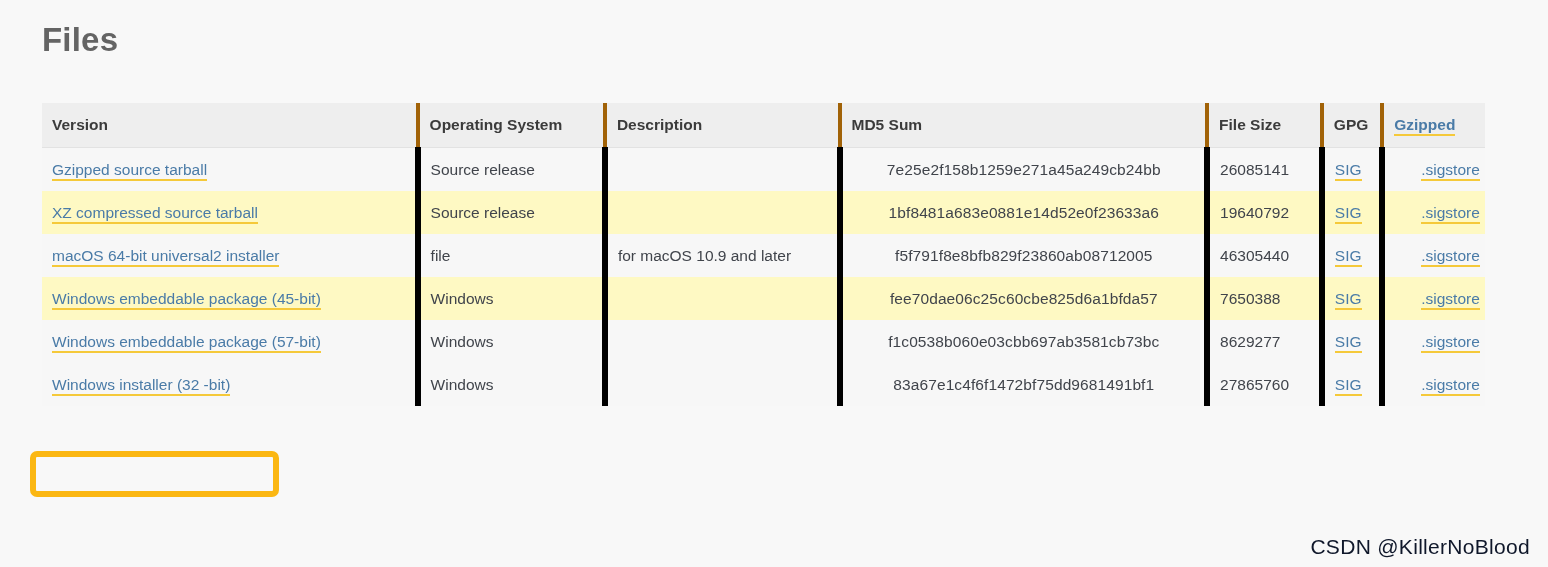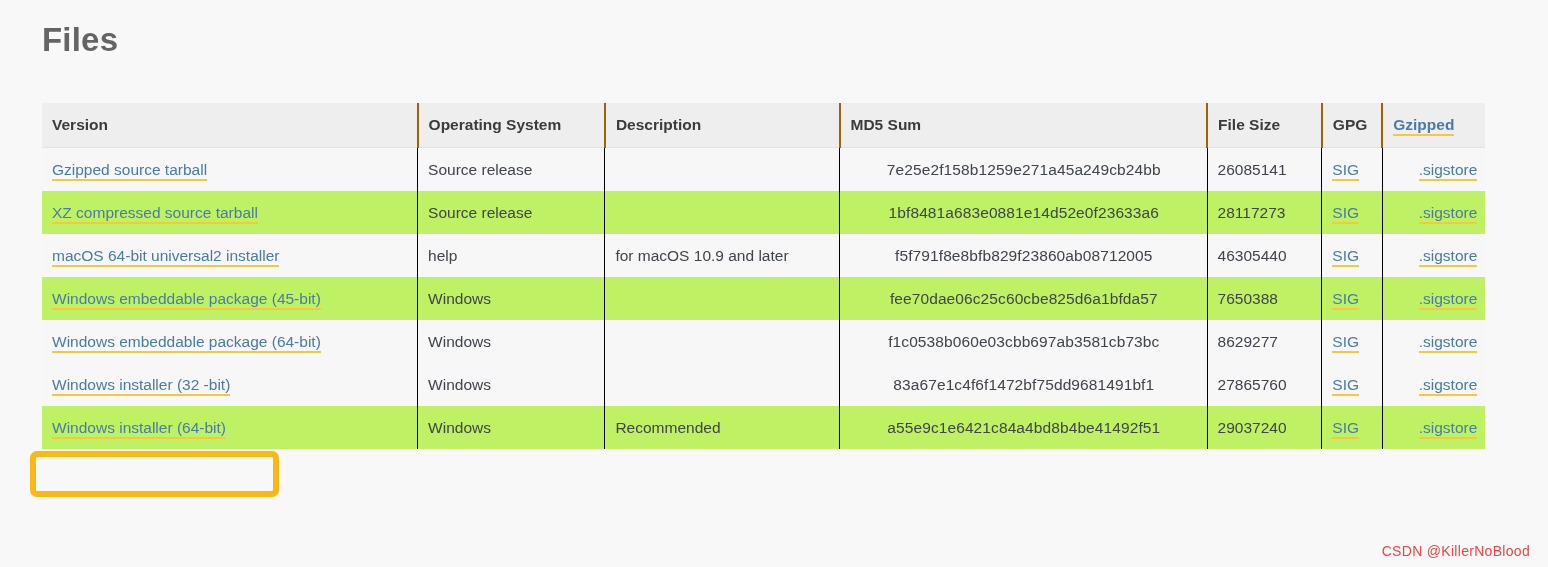--- a/index.html
+++ b/index.html
@@ -58,43 +58,43 @@
   table.files-table col.c-gpg        { width: 60px; }
   table.files-table col.c-sig        { width: 102px; }
 
   table.files-table thead th {
     background: #eeeeee;
     color: #3b3b3b;
     font-weight: bold;
     text-align: left;
     padding: 12px 9px 12px 10px;
     font-size: 15.5px;
-    border-right: 2px solid #a16207;
+    border-right: 4px solid #a16207;
     border-bottom: 1px solid #e2e2e2;
     vertical-align: middle;
     height: 20px;
     white-space: nowrap;
     overflow: hidden;
   }
   table.files-table thead th:last-child { border-right: none; }
 
   table.files-table tbody td {
     padding: 11px 9px 11px 10px;
     color: #40444b;
-    border-right: 1px solid #000000;
+    border-right: 6px solid #000000;
     vertical-align: middle;
     height: 21px;
     white-space: nowrap;
     overflow: hidden;
     font-size: 15.5px;
   }
   table.files-table tbody td:last-child { border-right: none; padding-left: 36px; }
 
   table.files-table tbody tr.odd  td { background: #f7f7f7; }
-  table.files-table tbody tr.even td { background: #bef264; }
+  table.files-table tbody tr.even td { background: #fef9c3; }
 
   a.flink {
     color: #4a7ba7;
     text-decoration: none;
     border-bottom: 2px solid #f5c93a;
     padding-bottom: 1px;
     cursor: pointer;
   }
   a.flink.head-link {
     color: #4a7ba7;
@@ -117,22 +117,22 @@
     border-radius: 7px;
     box-sizing: content-box;
     pointer-events: none;
     z-index: 20;
   }
 
   .watermark {
     position: absolute;
     right: 18px;
     bottom: 12px;
-    color: #ef4444;
-    font-size: 14px;
+    color: #0f172a;
+    font-size: 21px;
     letter-spacing: 0.3px;
     font-family: "Liberation Sans", sans-serif;
     white-space: nowrap;
   }
 </style>
 </head>
 <body>
 
 <div class="page">
 
@@ -168,66 +168,57 @@
             <td class="md5">7e25e2f158b1259e271a45a249cb24bb</td>
             <td>26085141</td>
             <td><a class="flink">SIG</a></td>
             <td><a class="flink">.sigstore</a></td>
           </tr>
           <tr class="even">
             <td><a class="flink">XZ compressed source tarball</a></td>
             <td>Source release</td>
             <td></td>
             <td class="md5">1bf8481a683e0881e14d52e0f23633a6</td>
-            <td>28117273</td>
+            <td>19640792</td>
             <td><a class="flink">SIG</a></td>
             <td><a class="flink">.sigstore</a></td>
           </tr>
           <tr class="odd">
             <td><a class="flink">macOS 64-bit universal2 installer</a></td>
-            <td>help</td>
+            <td>file</td>
             <td>for macOS 10.9 and later</td>
             <td class="md5">f5f791f8e8bfb829f23860ab08712005</td>
             <td>46305440</td>
             <td><a class="flink">SIG</a></td>
             <td><a class="flink">.sigstore</a></td>
           </tr>
           <tr class="even">
             <td><a class="flink">Windows embeddable package (45-bit)</a></td>
             <td>Windows</td>
             <td></td>
             <td class="md5">fee70dae06c25c60cbe825d6a1bfda57</td>
             <td>7650388</td>
             <td><a class="flink">SIG</a></td>
             <td><a class="flink">.sigstore</a></td>
           </tr>
           <tr class="odd">
-            <td><a class="flink">Windows embeddable package (64-bit)</a></td>
+            <td><a class="flink">Windows embeddable package (57-bit)</a></td>
             <td>Windows</td>
             <td></td>
             <td class="md5">f1c0538b060e03cbb697ab3581cb73bc</td>
             <td>8629277</td>
             <td><a class="flink">SIG</a></td>
             <td><a class="flink">.sigstore</a></td>
           </tr>
           <tr class="odd">
             <td><a class="flink">Windows installer (32 -bit)</a></td>
             <td>Windows</td>
             <td></td>
             <td class="md5">83a67e1c4f6f1472bf75dd9681491bf1</td>
             <td>27865760</td>
-            <td><a class="flink">SIG</a></td>
-            <td><a class="flink">.sigstore</a></td>
-          </tr>
-          <tr class="even">
-            <td><a class="flink">Windows installer (64-bit)</a></td>
-            <td>Windows</td>
-            <td>Recommended</td>
-            <td class="md5">a55e9c1e6421c84a4bd8b4be41492f51</td>
-            <td>29037240</td>
             <td><a class="flink">SIG</a></td>
             <td><a class="flink">.sigstore</a></td>
           </tr>
         </tbody>
     </table>
   </div>
 
   <div class="highlight-box"></div>
 
   <div class="watermark">CSDN @KillerNoBlood</div>

